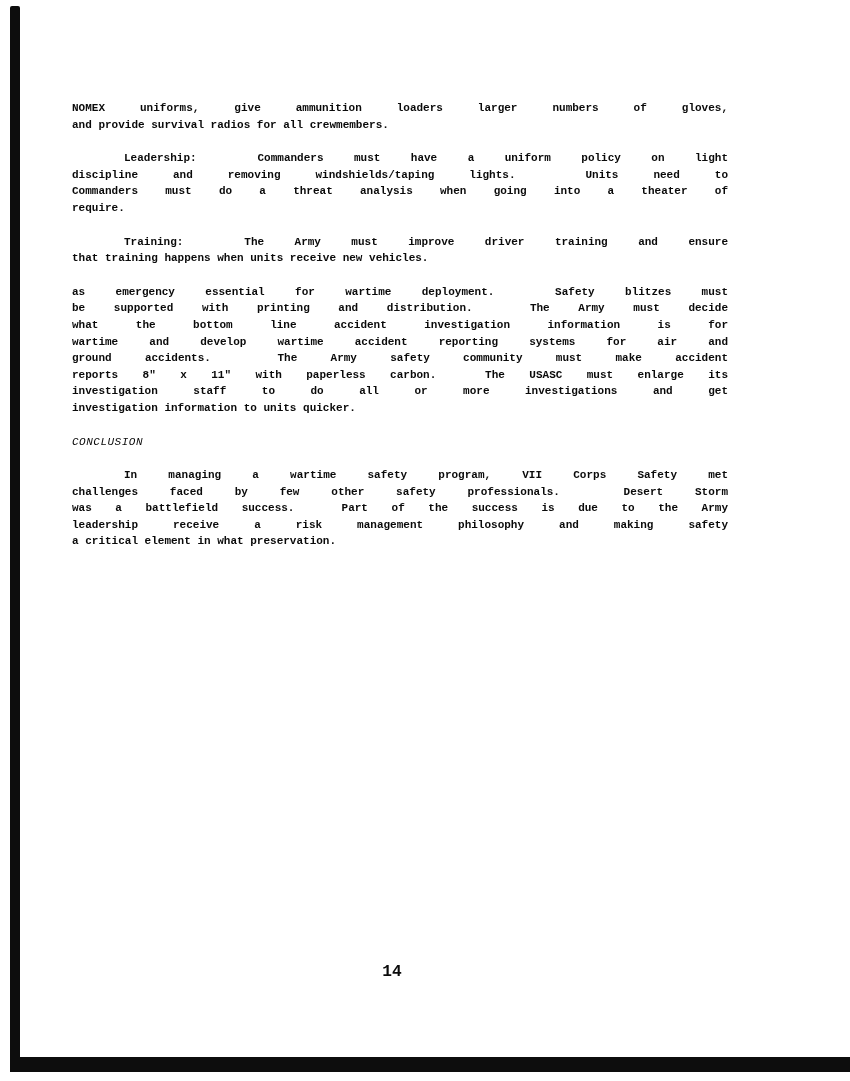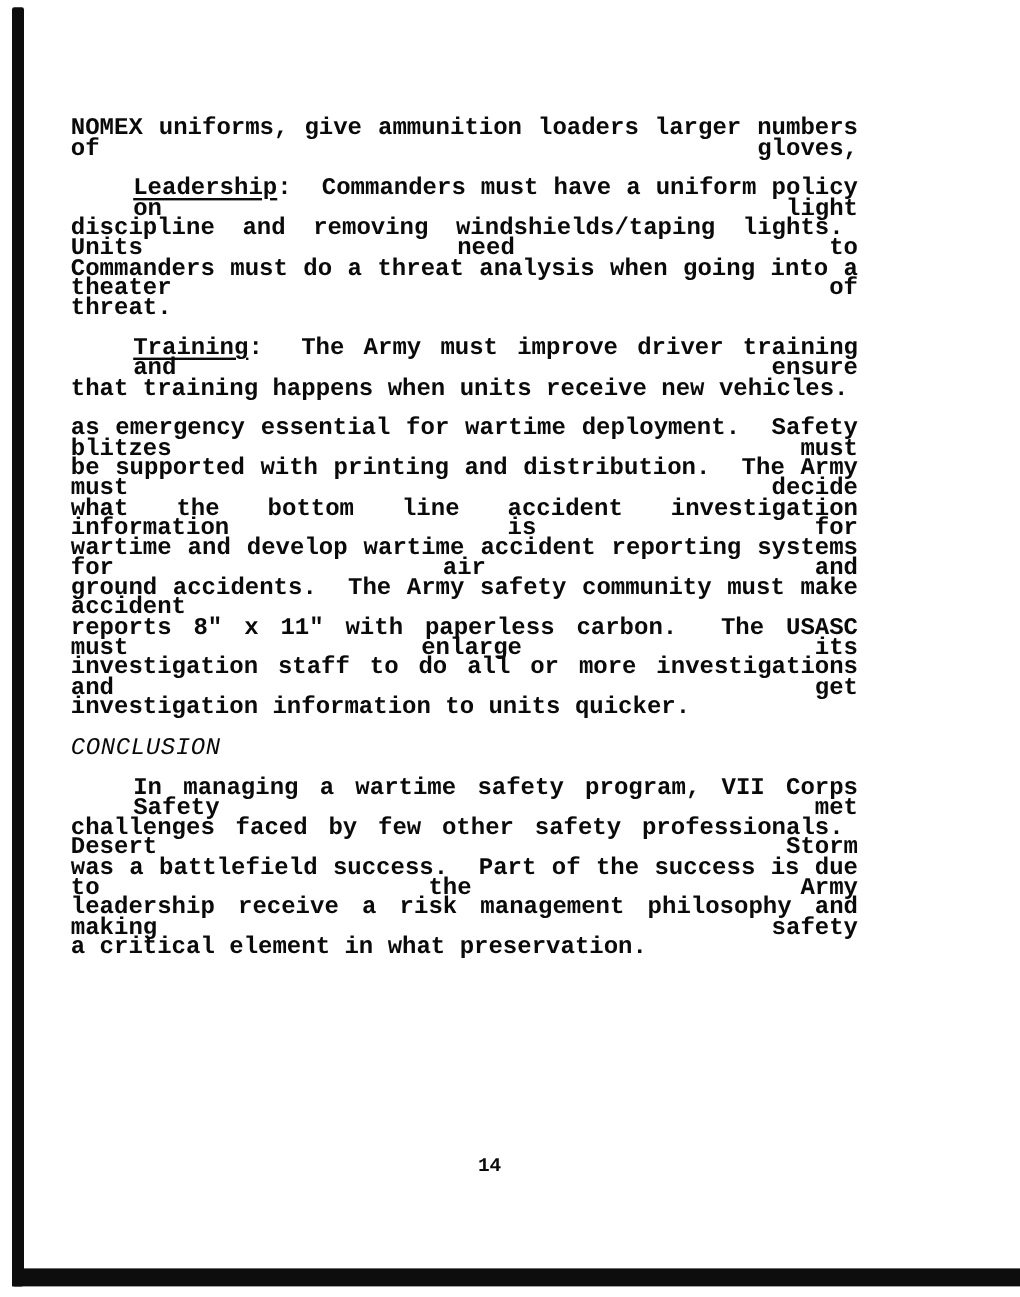--- a/index.html
+++ b/index.html
@@ -28,77 +28,77 @@
   .scan-edge-bottom {
     position: absolute;
     left: 10px;
     top: 1057px;
     width: 840px;
     height: 15px;
     background: #0d0d0d;
   }
   .page-body {
     position: absolute;
-    left: 59px;
+    left: 72px;
     top: 100px;
     width: 656px;
-    font-size: 20px;
+    font-size: 11px;
     line-height: 16.6px;
     font-weight: bold;
     letter-spacing: 0;
   }
   .para { margin: 0 0 17px 0; }
   .line {
     white-space: pre;        
     text-align: left;
   }
   .line.j {                  
     white-space: normal;
     text-align: justify;
     text-align-last: justify;
   }
   .line.fl { padding-left: 52px; }   
   .u {
-    text-decoration: underline;
     text-decoration-thickness: 1.5px;
     text-underline-offset: 2.5px;
   }
   .heading {
     margin: 0 0 17px 0;
     font-weight: normal;
     font-style: italic;
     letter-spacing: 0.5px;
   }
   .page-number {
     position: absolute;
-    left: 80px;
+    left: 64px;
     top: 963px;
     width: 656px;
     text-align: center;
     font-size: 16.2px;
     font-weight: bold;
   }
 </style>
 </head>
 <body>
 
 <div class="scan-edge-left"></div>
 <div class="scan-edge-bottom"></div>
 
 <div class="page-body">
 
   <div class="para">
     <div class="line j">NOMEX uniforms, give ammunition loaders larger numbers of gloves,</div>
+    <div class="line">and provide survival radios for all crewmembers.</div>
   </div>
 
   <div class="para">
     <div class="line j fl"><span class="u">Leadership</span><span>:&nbsp; Commanders must have a uniform policy on light</span></div>
     <div class="line j">discipline and removing windshields/taping lights.&nbsp; Units need to</div>
     <div class="line j">Commanders must do a threat analysis when going into a theater of</div>
-    <div class="line">threat.</div>
+    <div class="line">require.</div>
   </div>
 
   <div class="para">
     <div class="line j fl"><span class="u">Training</span><span>:&nbsp; The Army must improve driver training and ensure</span></div>
     <div class="line">that training happens when units receive new vehicles.</div>
   </div>
 
   <div class="para">
     <div class="line j">as emergency essential for wartime deployment.&nbsp; Safety blitzes must</div>
     <div class="line j">be supported with printing and distribution.&nbsp; The Army must decide</div>

